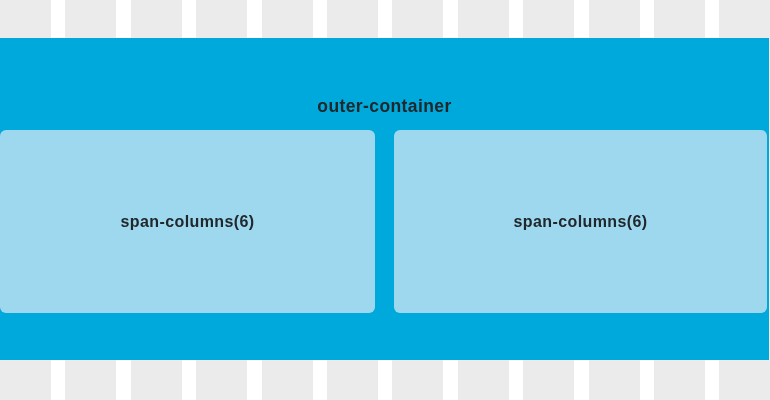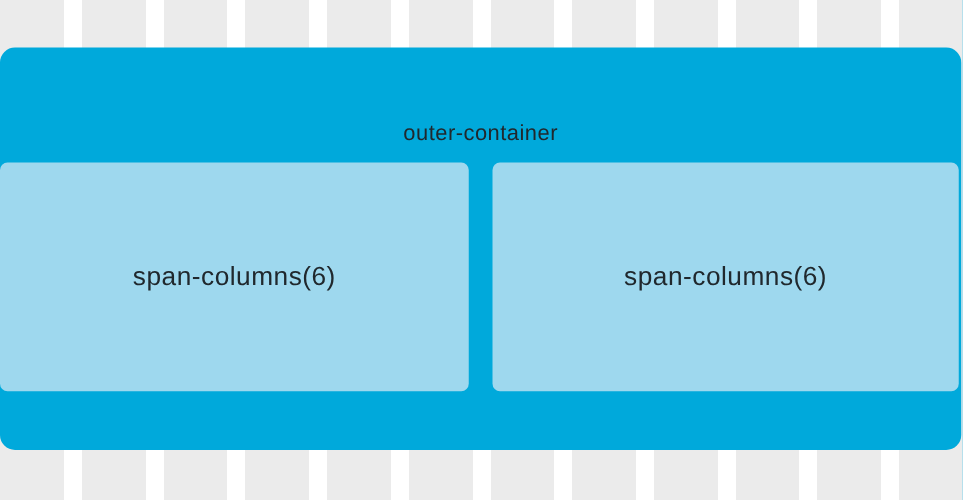--- a/index.html
+++ b/index.html
@@ -29,21 +29,22 @@
       var(--page-gutter) 65.4px
     );
   }
   .outer-container {
     position: absolute;
     left: 0;
     top: 38px;
     width: 769px;
     height: 322px;
     background: var(--container-bg);
-    border-radius: 12px;
+    border-radius: 0;
+    font-weight: bold;
   }
   .outer-label {
     position: absolute;
     left: 0;
     right: 0;
     top: 58px;
     text-align: center;
     font-size: 17.5px;
     letter-spacing: 0.4px;
     color: var(--label-text);
@@ -54,21 +55,21 @@
     height: 183px;
     background: var(--column-bg);
     border-radius: 6px;
     display: flex;
     align-items: center;
     justify-content: center;
   }
   .span-col-left  { left: 0;     width: 375px; }
   .span-col-right { left: 394px; width: 373px; }
   .span-col-label {
-    font-size: 21px;
+    font-size: 16px;
     letter-spacing: 0.4px;
     color: var(--label-text);
   }
 </style>
 </head>
 <body>
 
 <div class="stage">
 
   <div class="outer-container">

